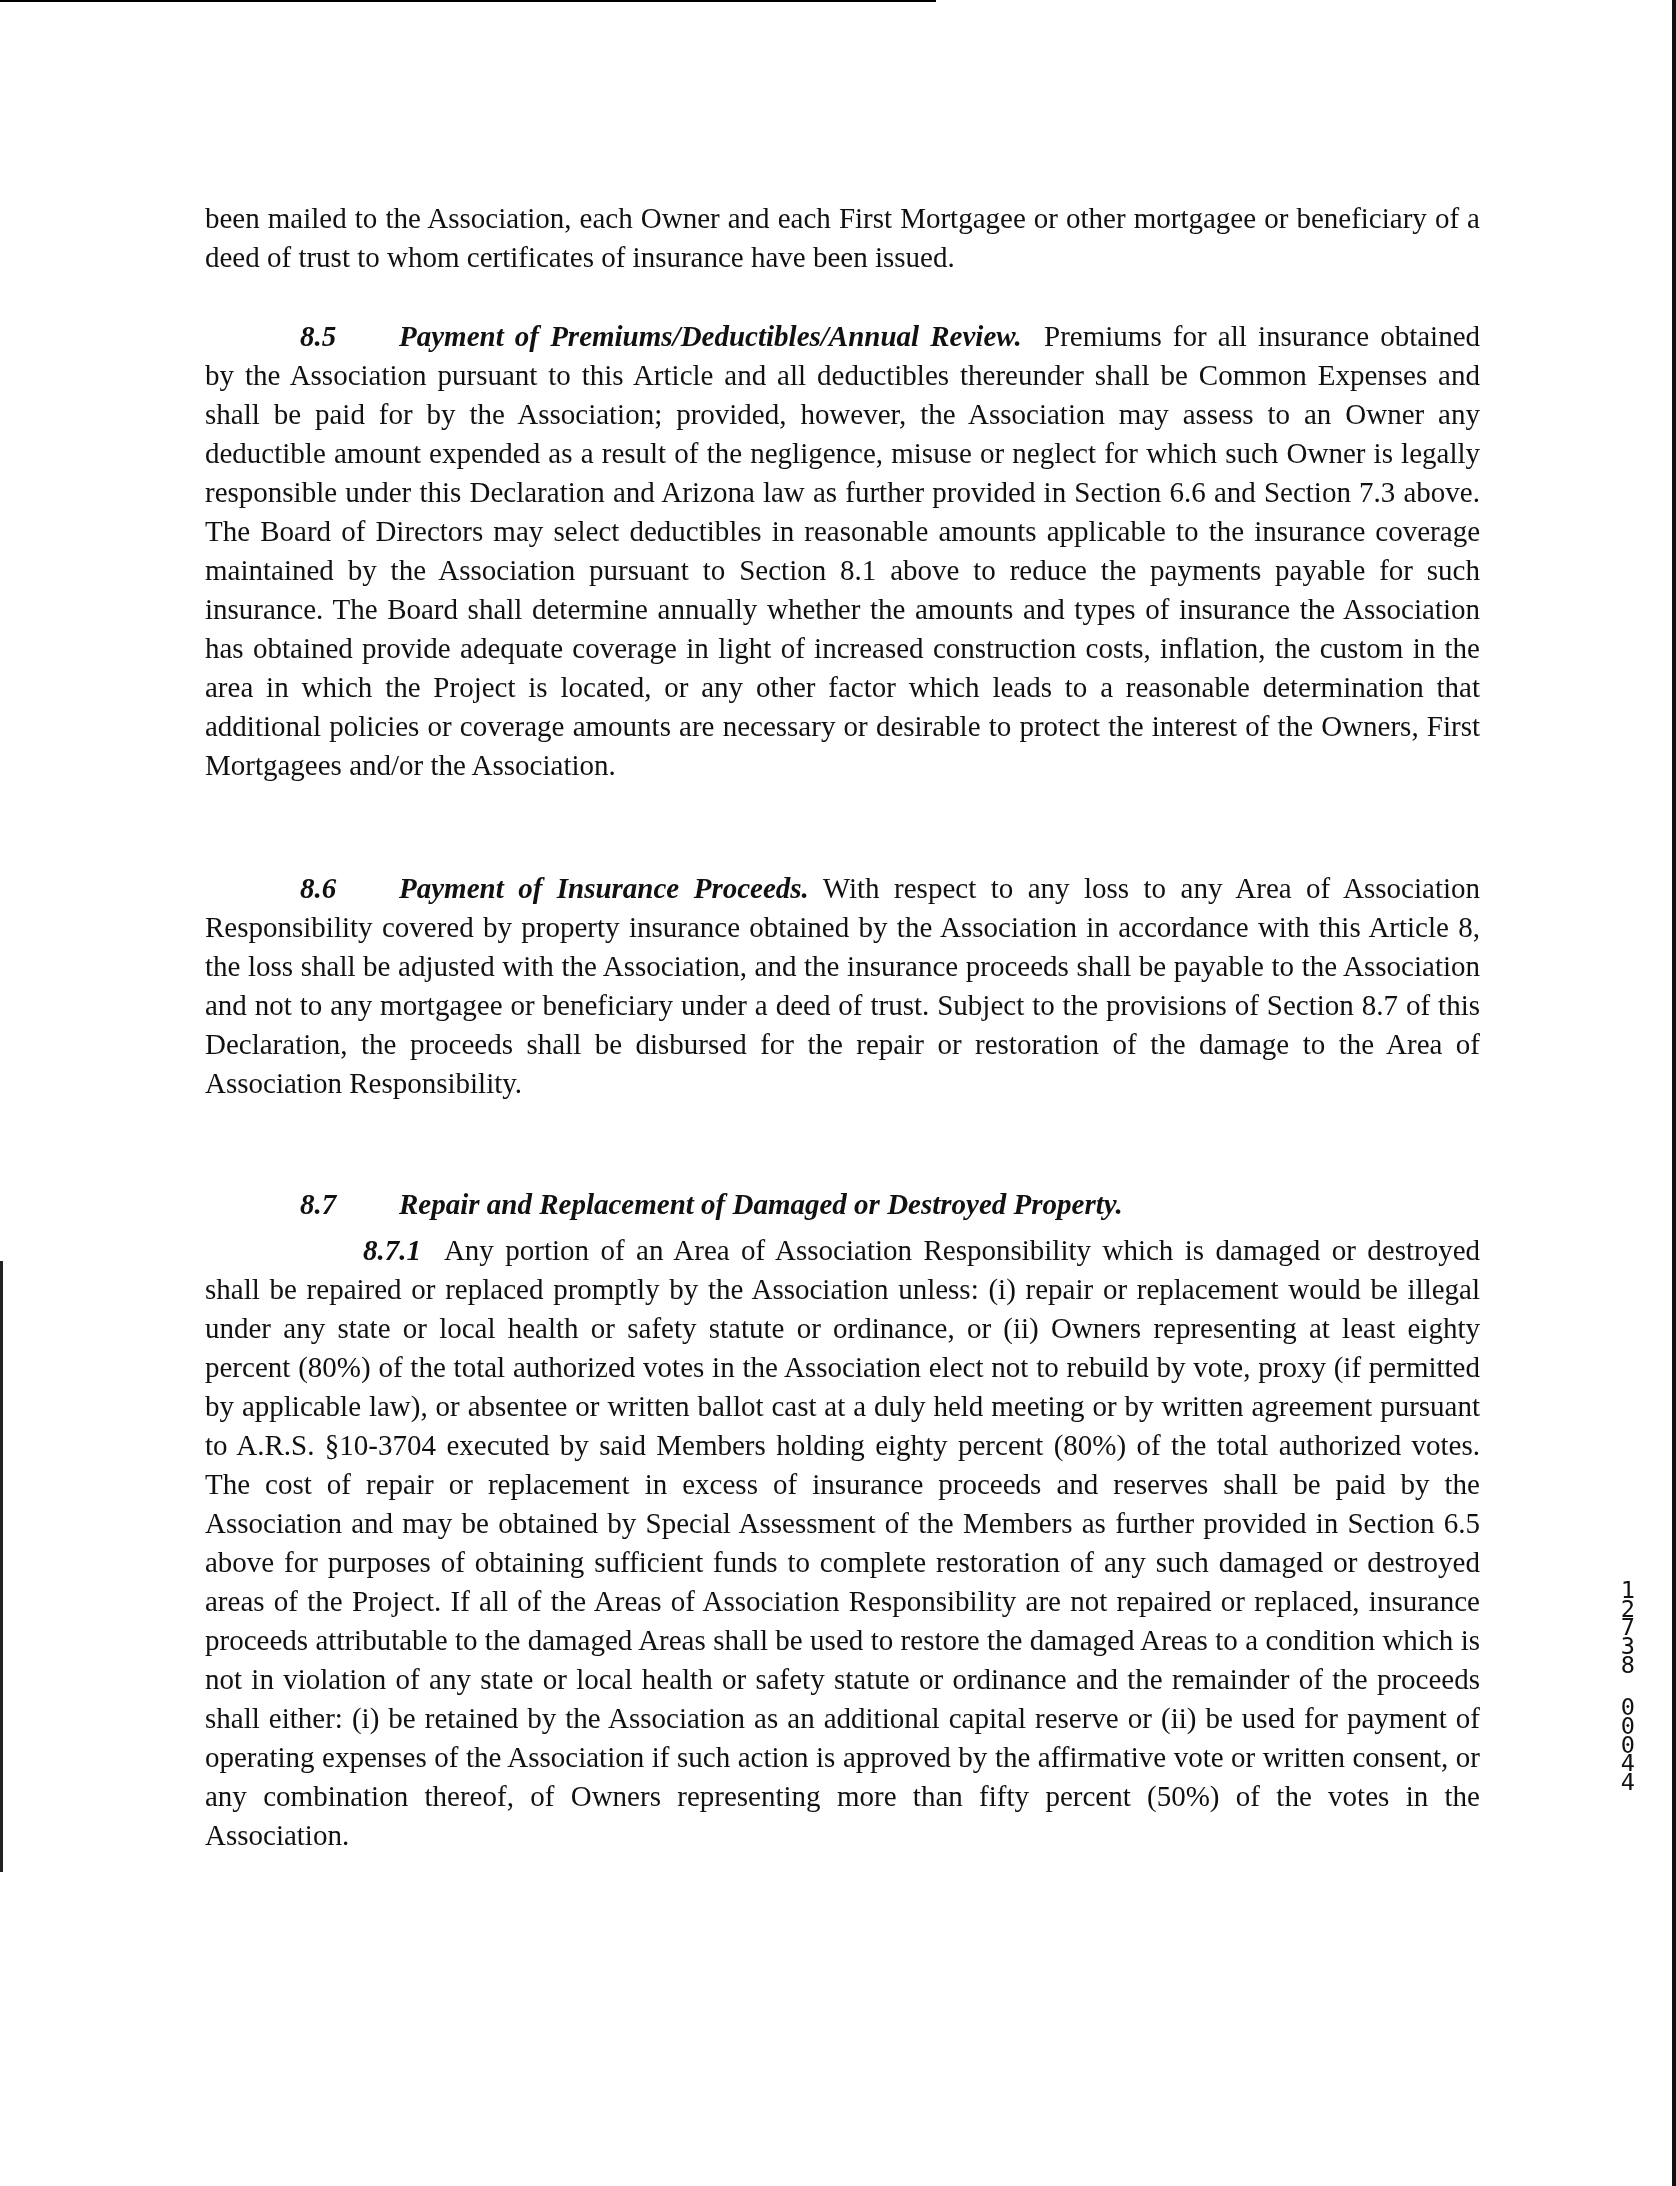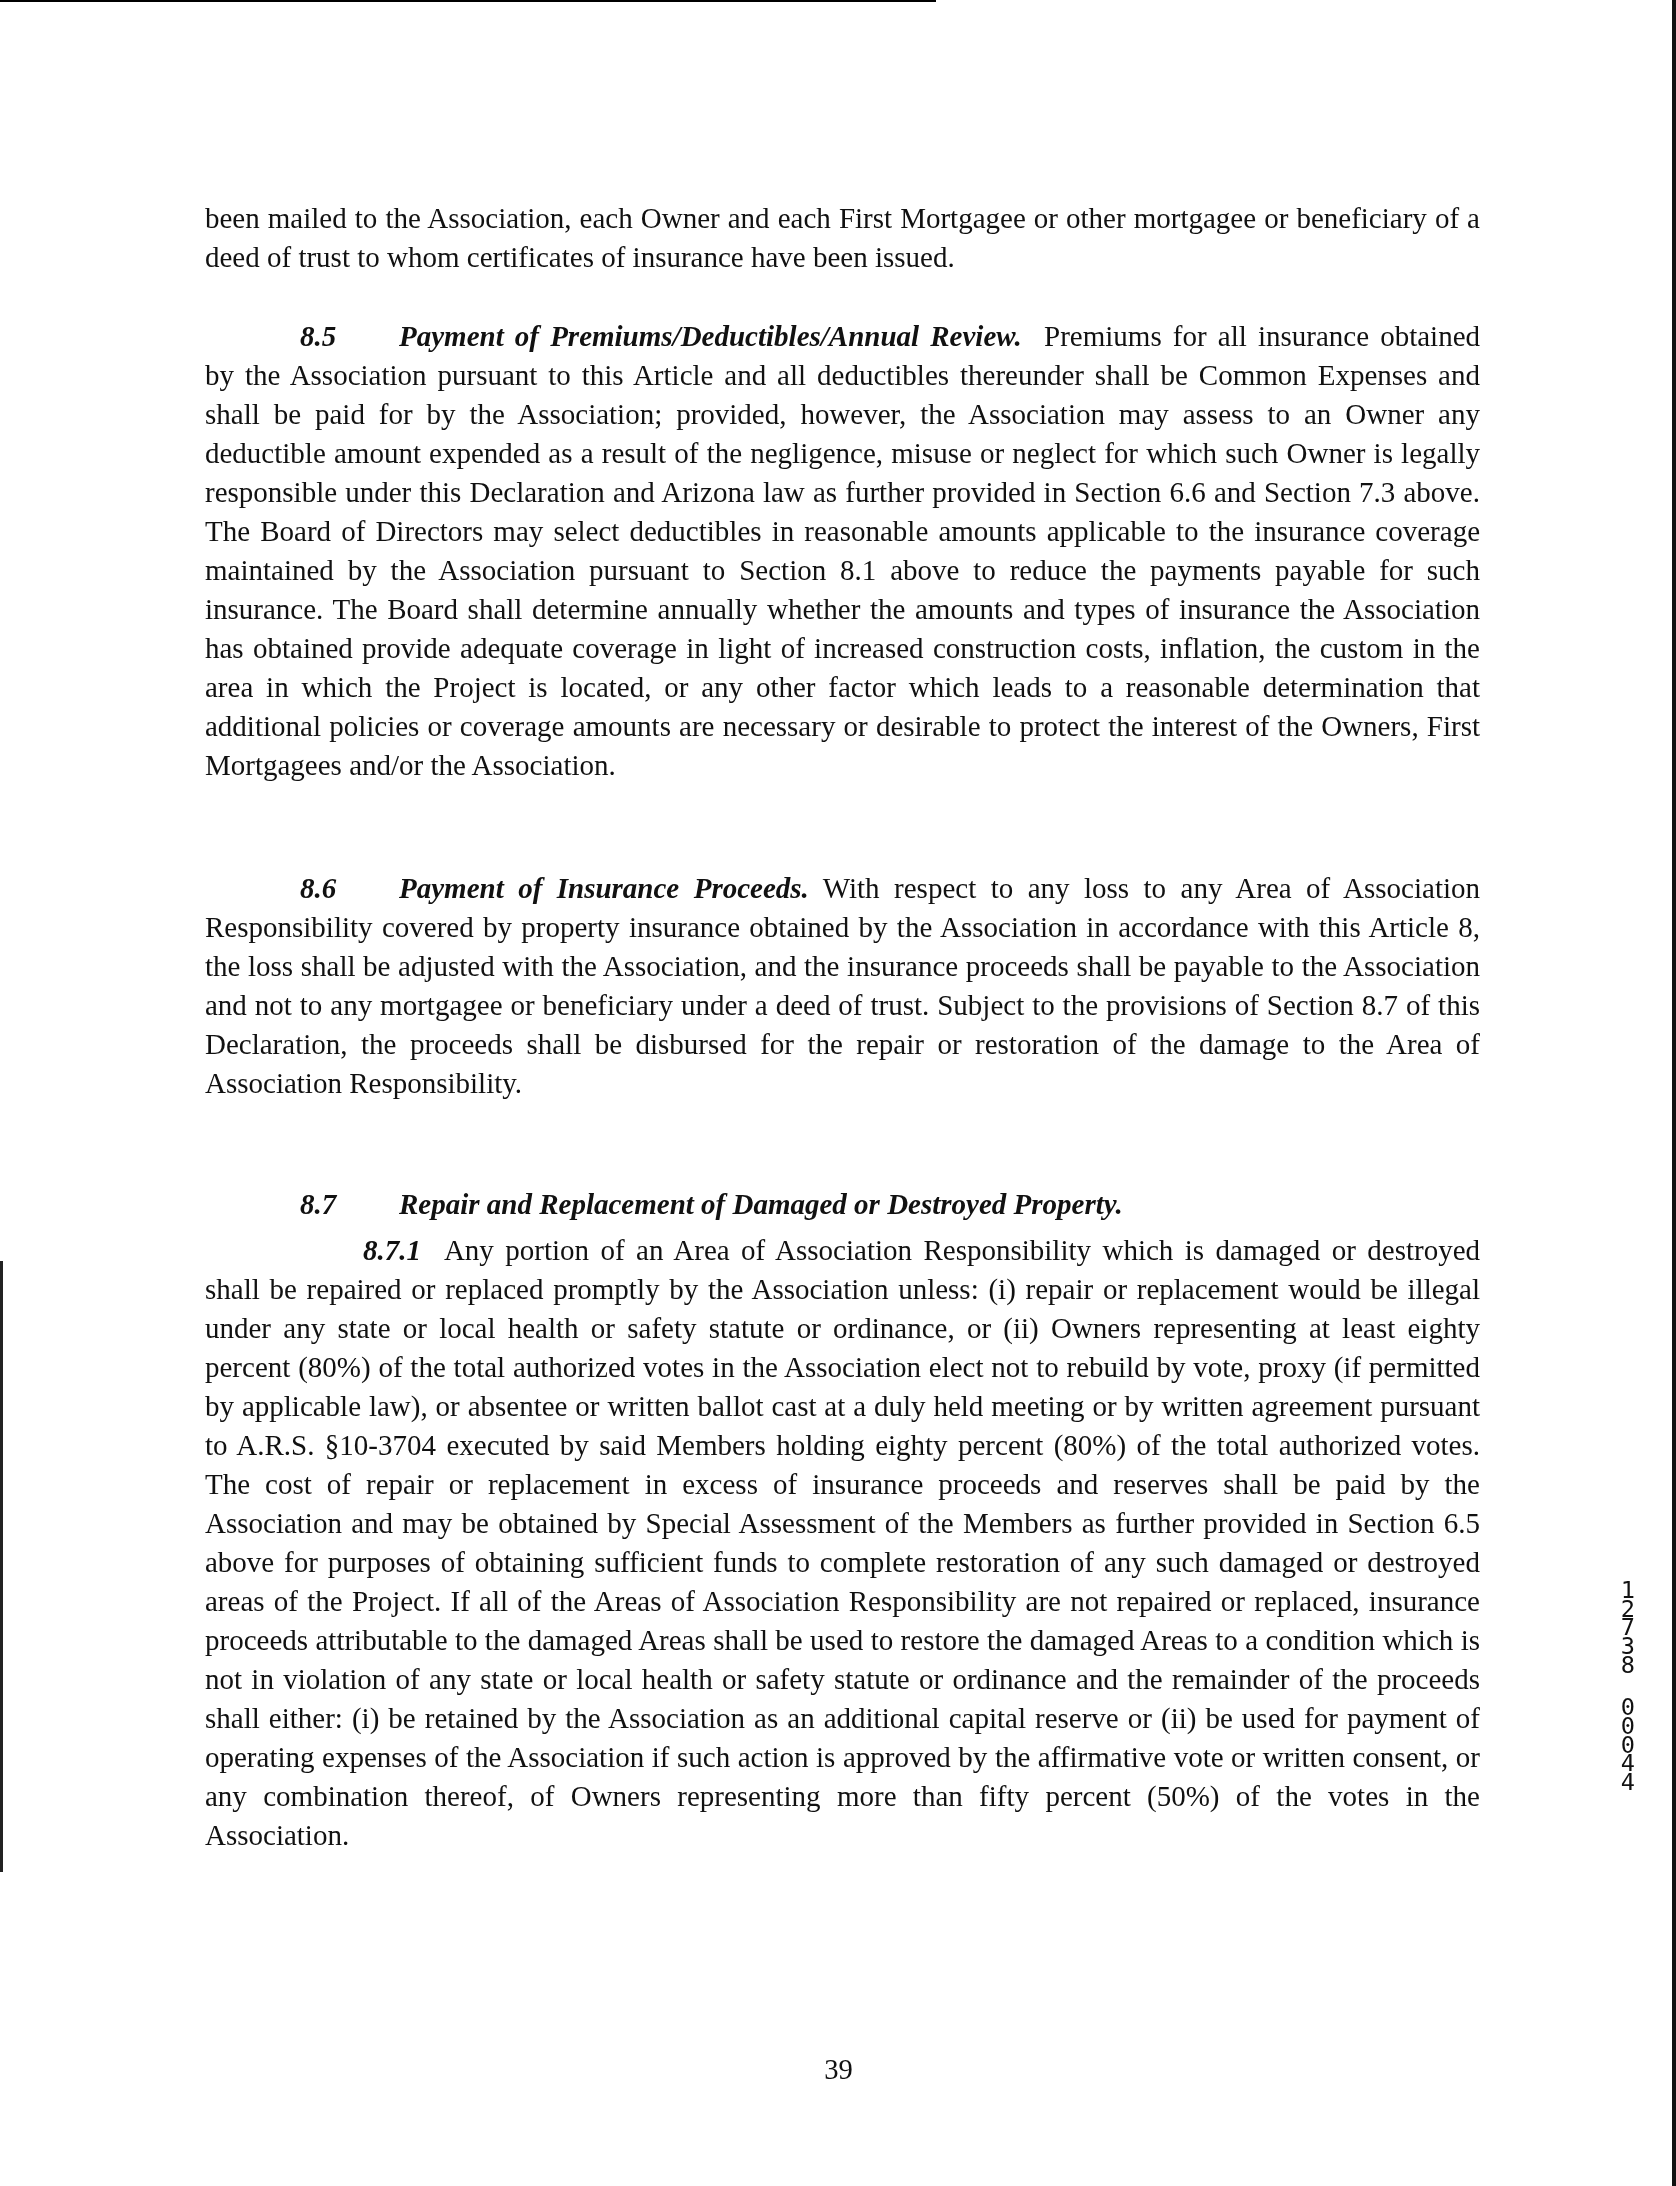--- a/index.html
+++ b/index.html
@@ -79,15 +79,14 @@
     <span>3</span>
     <span>8</span>
     <span class="gap"></span>
     <span>0</span>
     <span>0</span>
     <span>0</span>
     <span>4</span>
     <span>4</span>
   </div>
 
-  <div class="page-number">39</div>
 </div>
 
 
 </body></html>

